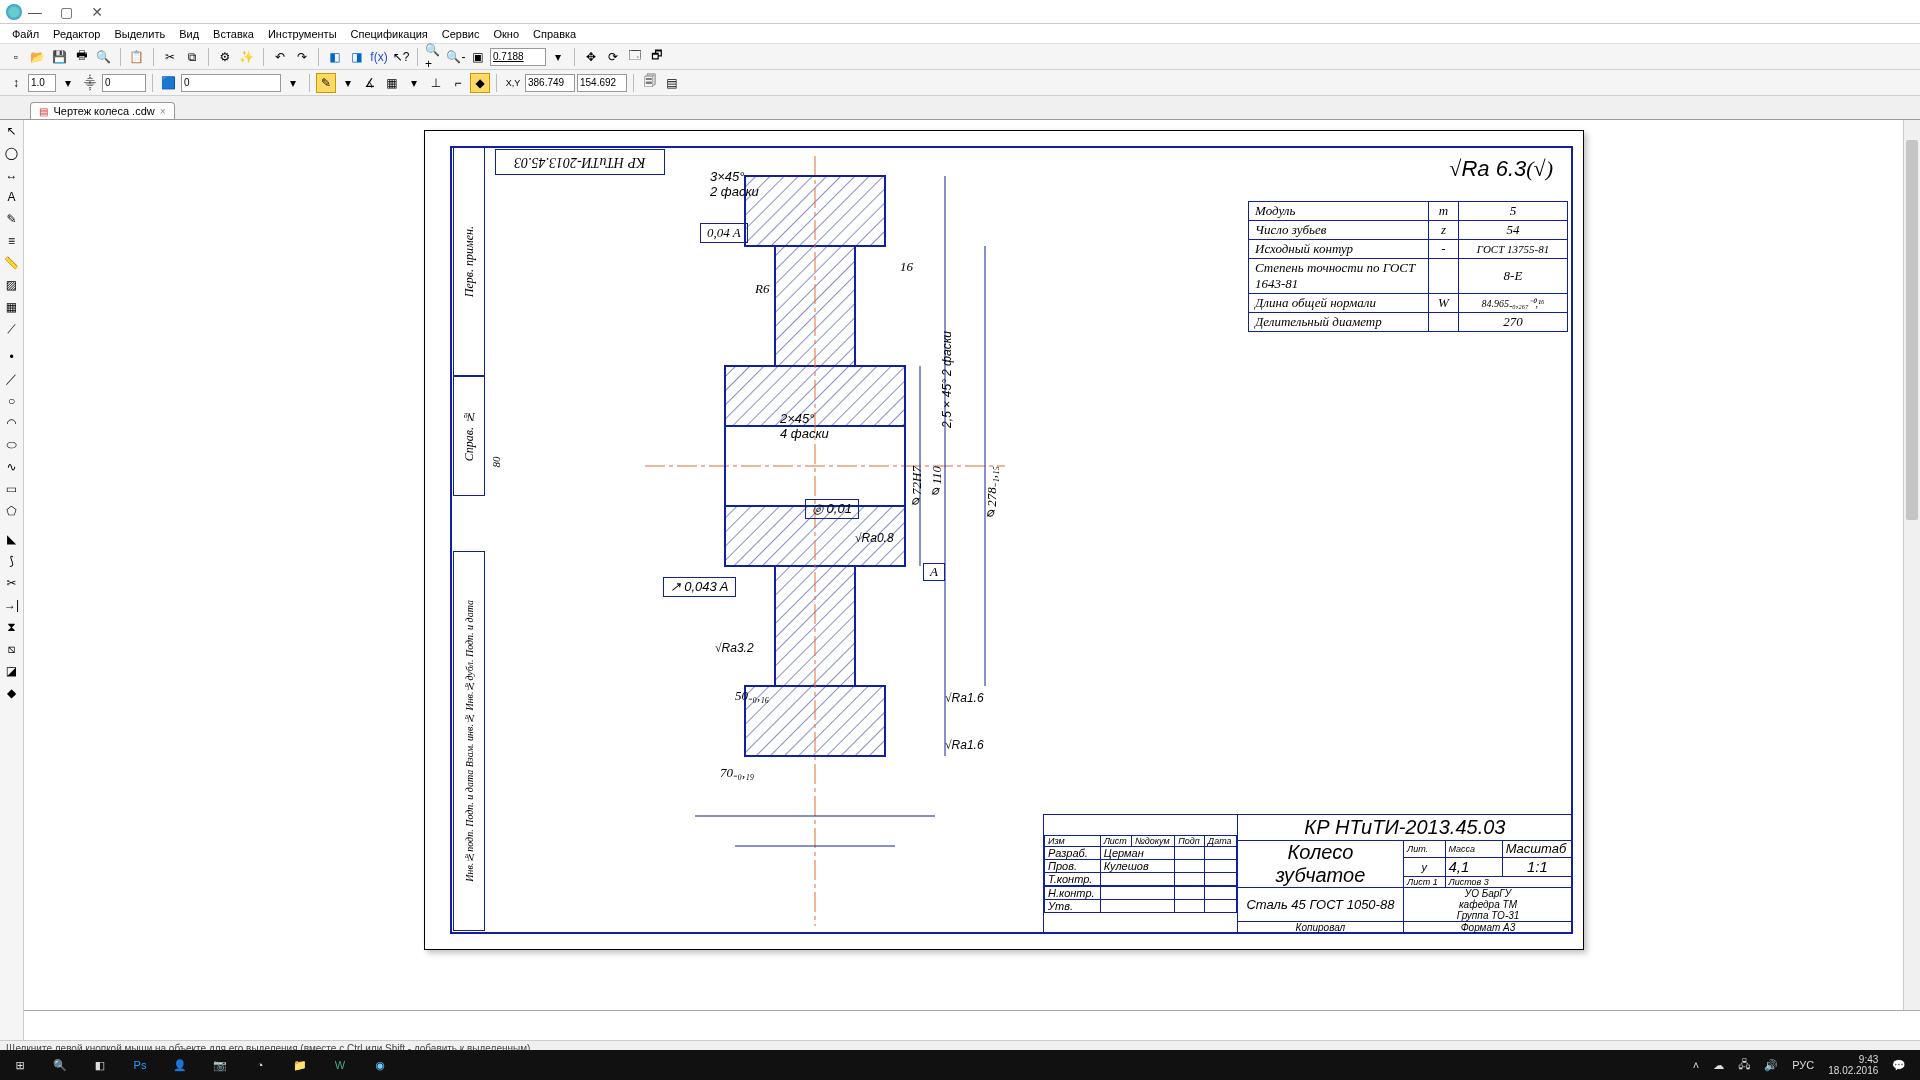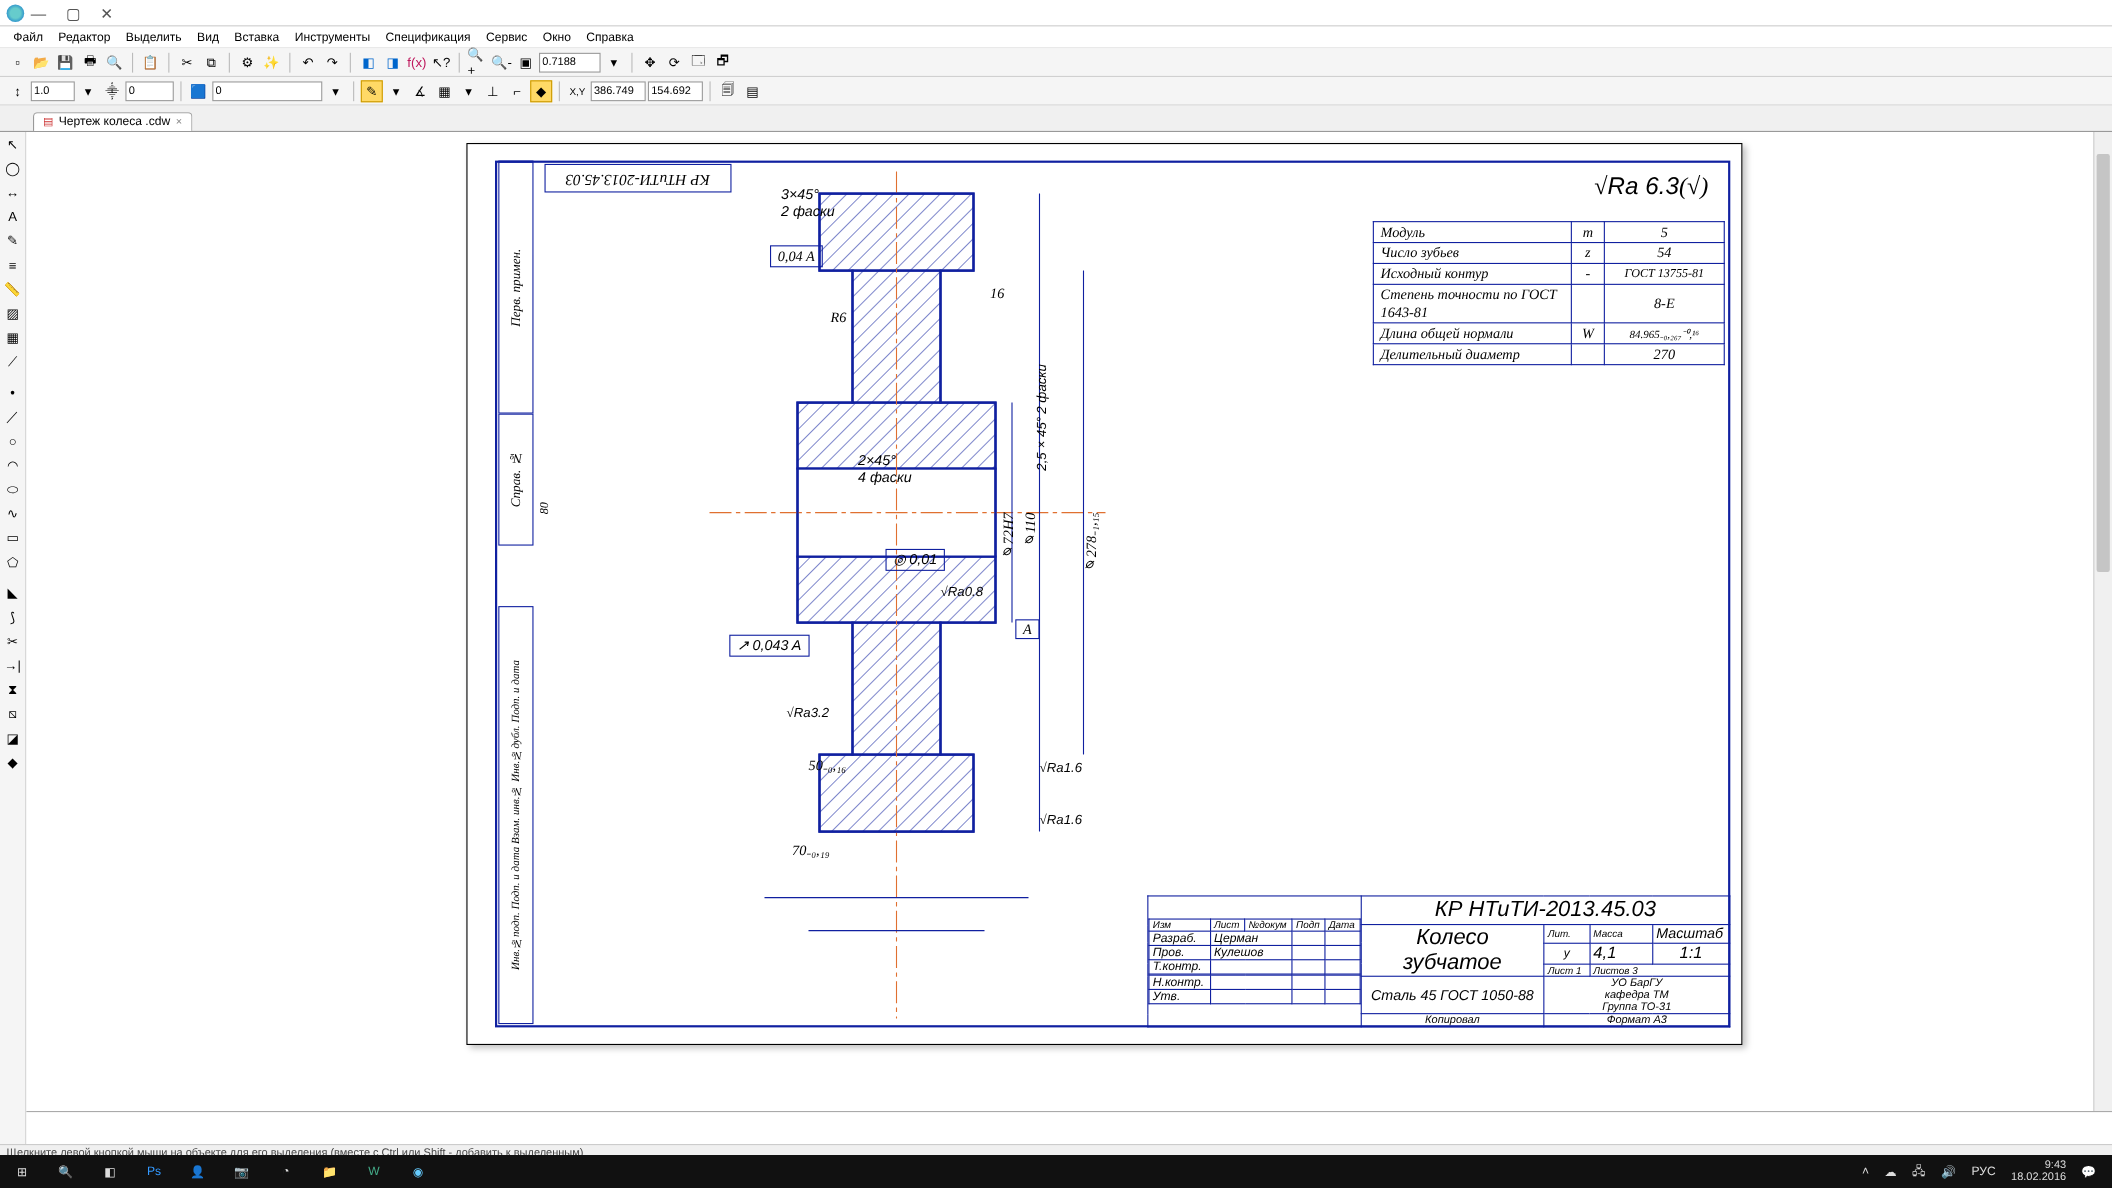--- a/index.html
+++ b/index.html
@@ -96,38 +96,38 @@
   <span class="tbtn">⧉</span>
   <span class="tsep"></span>
   <span class="tbtn">⚙</span>
   <span class="tbtn">✨</span>
   <span class="tsep"></span>
   <span class="tbtn">↶</span>
   <span class="tbtn">↷</span>
   <span class="tsep"></span>
   <span class="tbtn" style="color:#06c">◧</span>
   <span class="tbtn" style="color:#06c">◨</span>
-  <span class="tbtn" style="color:#be185d">f(x)</span>
+  <span class="tbtn" style="color:#1d4ed8">f(x)</span>
   <span class="tbtn">↖?</span>
   <span class="tsep"></span>
   <span class="tbtn">🔍+</span>
   <span class="tbtn">🔍-</span>
   <span class="tbtn">▣</span>
-  <input class="tinput" style="width: 56px;" value="0.7188">
+  <input class="tinput" style="width: 56px; text-decoration: underline;" value="0.7188">
   <span class="tbtn">▾</span>
   <span class="tsep"></span>
   <span class="tbtn">✥</span>
   <span class="tbtn">⟳</span>
   <span class="tbtn">🗔</span>
   <span class="tbtn">🗗</span>
 </div>
 
 <div class="toolbar">
   <span class="tbtn">↕</span>
-  <input class="tinput" style="width: 40px;" value="1.0">
+  <input class="tinput" style="width: 28px;" value="1.0">
   <span class="tbtn">▾</span>
   <span class="tbtn">⸎</span>
   <input class="tinput" style="width: 44px;" value="0">
   <span class="tsep"></span>
   <span class="tbtn">🟦</span>
   <input class="tinput" style="width: 100px;" value="0">
   <span class="tbtn">▾</span>
   <span class="tsep"></span>
   <span class="tbtn active">✎</span>
   <span class="tbtn">▾</span>

